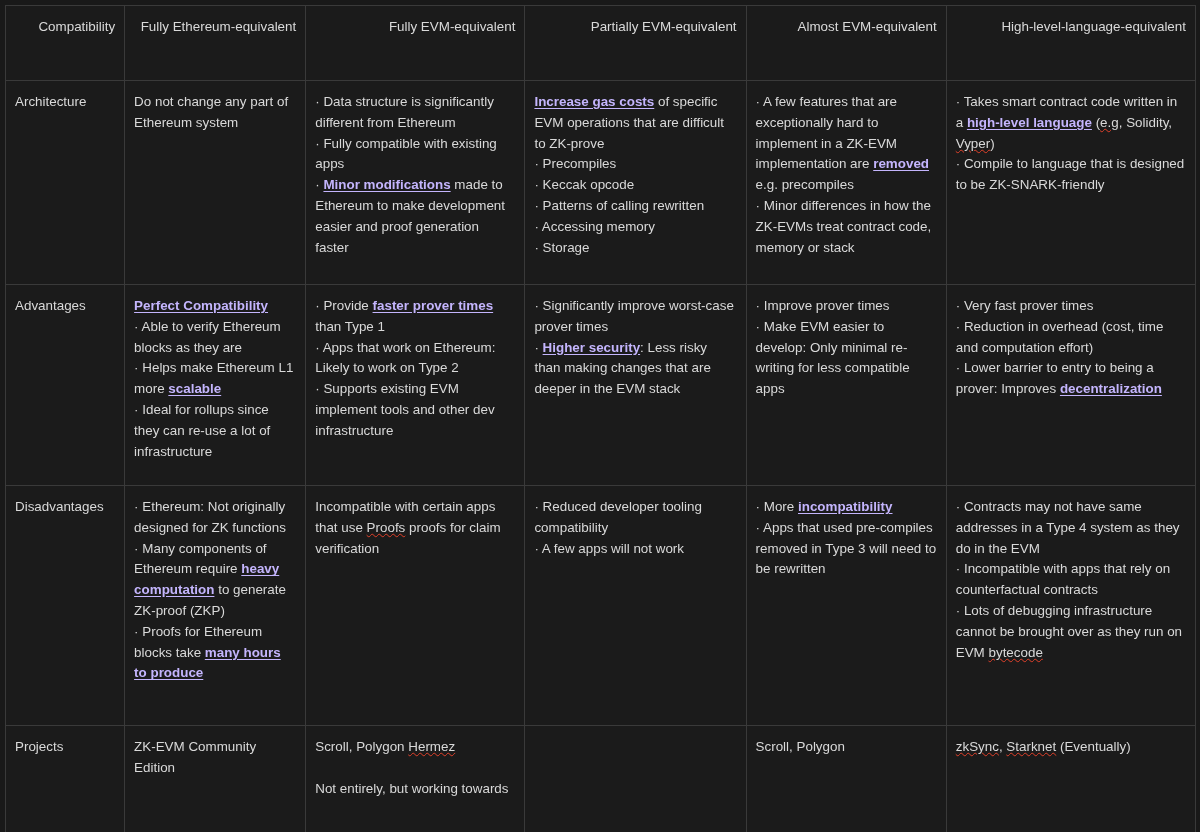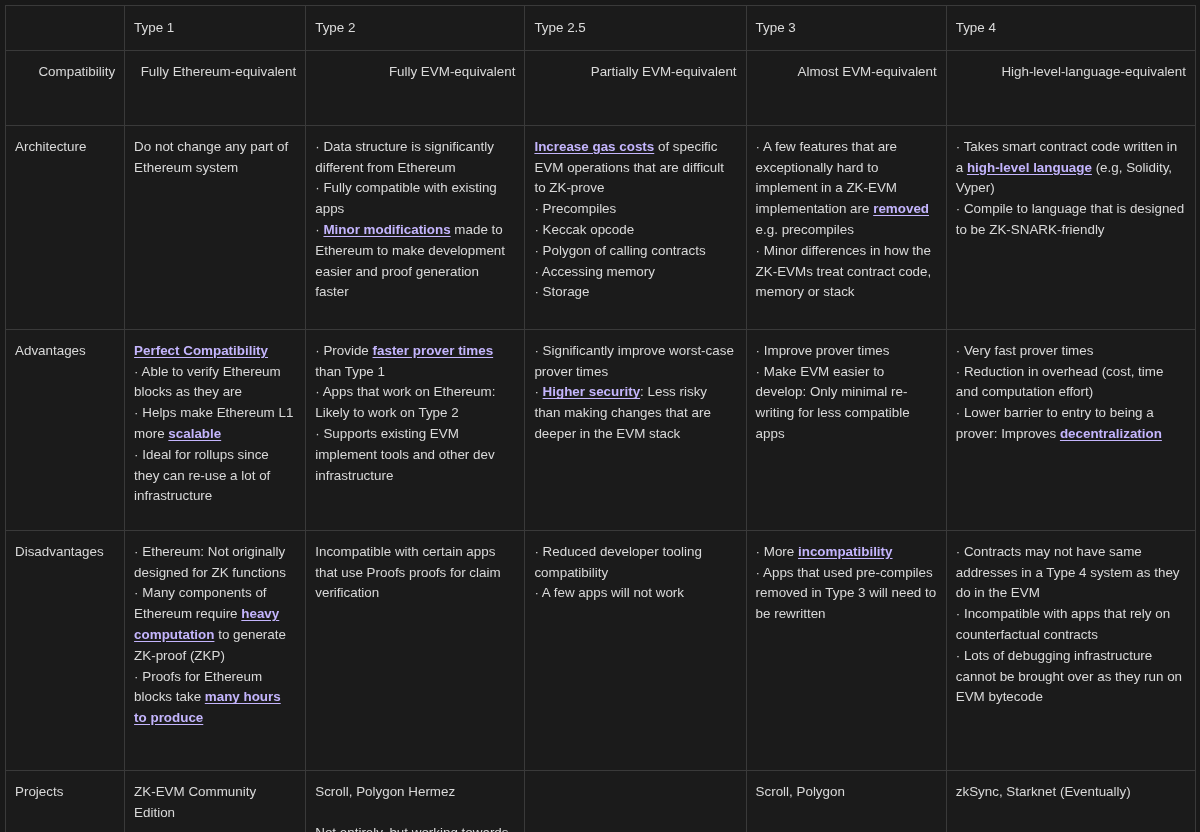--- a/index.html
+++ b/index.html
@@ -68,20 +68,21 @@
   tr.r-arch td       { height: 180px; }
   tr.r-adv td        { height: 177px; }
   tr.r-dis td        { height: 216px; }
   tr.r-proj td       { height: 86px; }
 
   .cell-text { display: block; }
   .bu       { font-weight: bold; color: #c4b5fd; text-decoration: underline; text-underline-offset: 2px; }
 
   
   .sp {
+    text-decoration: underline;
     text-decoration-style: wavy;
     text-decoration-color: #e0402a;
     text-decoration-thickness: 1px;
     text-underline-offset: 1px;
   }
 
   .blank-line { display: block; height: 20.8px; }
 </style>
 </head>
 <body>
@@ -92,28 +93,20 @@
     <colgroup>
       <col class="c-label">
       <col class="c-t1">
       <col class="c-t2">
       <col class="c-t25">
       <col class="c-t3">
       <col class="c-t4">
     </colgroup>
 
     <tbody>
-        <tr class="head-row">
-      <td></td>
-      <td>Type 1</td>
-      <td>Type 2</td>
-      <td>Type 2.5</td>
-      <td>Type 3</td>
-      <td>Type 4</td>
-    </tr>
 
     <tr class="r-compat">
       <td>Compatibility</td>
       <td>Fully Ethereum-equivalent</td>
       <td>Fully EVM-equivalent</td>
       <td>Partially EVM-equivalent</td>
       <td>Almost EVM-equivalent</td>
       <td>High-level-language-equivalent</td>
     </tr>
 
@@ -125,21 +118,21 @@
       <td>
         <span class="cell-text">· Data structure is significantly different from Ethereum</span>
         <span class="cell-text">· Fully compatible with existing apps</span>
         <span class="cell-text"><span>· </span><span class="bu">Minor modifications</span><span> made to Ethereum to make development easier and proof generation faster</span></span>
       </td>
 
       <td>
         <span class="cell-text"><span class="bu">Increase gas costs</span><span> of specific EVM operations that are difficult to ZK-prove</span></span>
         <span class="cell-text">· Precompiles</span>
         <span class="cell-text">· Keccak opcode</span>
-        <span class="cell-text">· Polygon of calling contracts</span>
+        <span class="cell-text">· Patterns of calling rewritten</span>
         <span class="cell-text">· Accessing memory</span>
         <span class="cell-text">· Storage</span>
       </td>
 
       <td>
         <span class="cell-text"><span>· A few features that are exceptionally hard to implement in a ZK-EVM implementation are </span><span class="bu">removed</span><span> e.g. precompiles</span></span>
         <span class="cell-text">· Minor differences in how the ZK-EVMs treat contract code, memory or stack</span>
       </td>
 
       <td>

